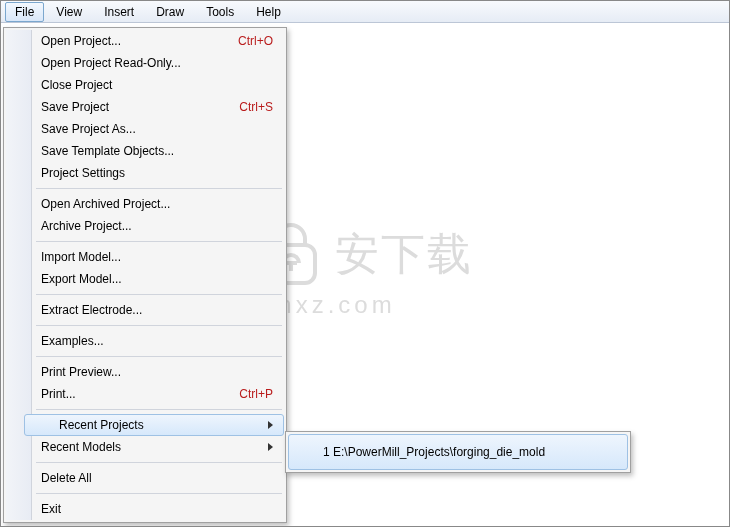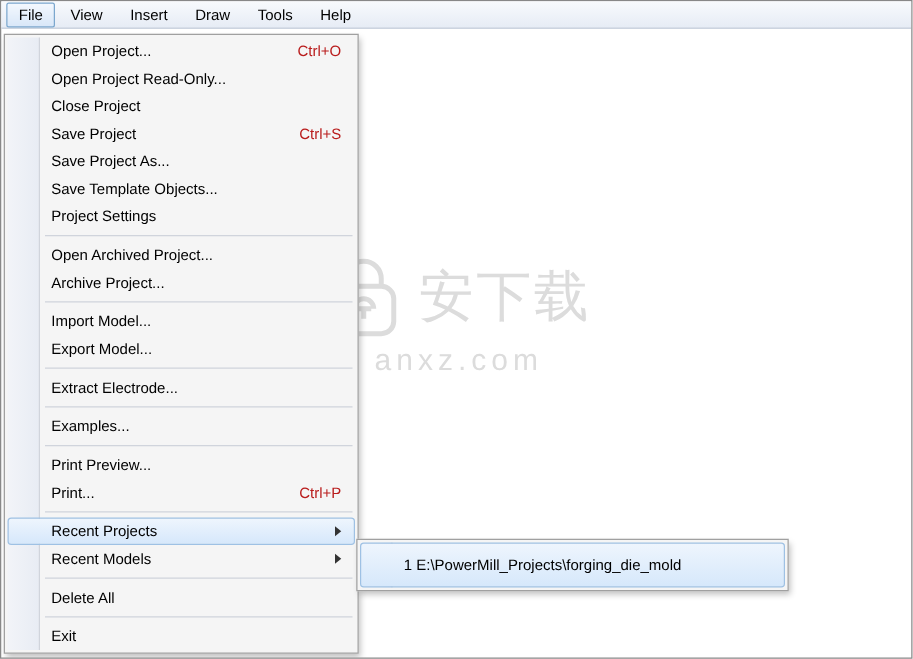--- a/index.html
+++ b/index.html
@@ -59,20 +59,21 @@
       padding-left: 34px;
       padding-right: 10px;
       cursor: default;
       z-index: 2;
       border: 1px solid transparent;
       border-radius: 3px;
     }
     .menu-item.hover {
       background: linear-gradient(#eef5fd,#d6e8fb);
       border: 1px solid #9ec1e4;
+      margin-left: 18px;
     }
     .menu-item .label { flex: 1; white-space: nowrap; }
     .menu-item .shortcut { color: #b91c1c; }
     .menu-sep {
       height: 1px;
       margin: 4px 2px 4px 30px;
       background: #d0d4dc;
       position: relative;
       z-index: 2;
     }
@@ -95,21 +96,21 @@
       border-right:1px solid #d0d4dc;
     }
     .submenu-item {
       position:relative;height:36px;display:flex;align-items:center;
       padding-left:34px;padding-right:16px;z-index:2;
       border:1px solid #9ec1e4;border-radius:3px;
       background:linear-gradient(#eef5fd,#d6e8fb);
       white-space:nowrap;cursor:default;
     }
     .watermark {
-      position:absolute;left:260px;top:204px;color:#dcdcdc;z-index:0;pointer-events:none;text-align:center;
+      position:absolute;left:260px;top:220px;color:#dcdcdc;z-index:0;pointer-events:none;
     }
     .watermark .lock{display:flex;gap:14px;align-items:center;justify-content:center}
     .watermark svg{display:block}
     .watermark .cn{font-size:44px;font-weight:400;letter-spacing:2px;line-height:1}
     .watermark .url{font-size:24px;letter-spacing:4px;margin-top:4px}
   </style>
 </head>
 <body>
 
 <div class="watermark">

